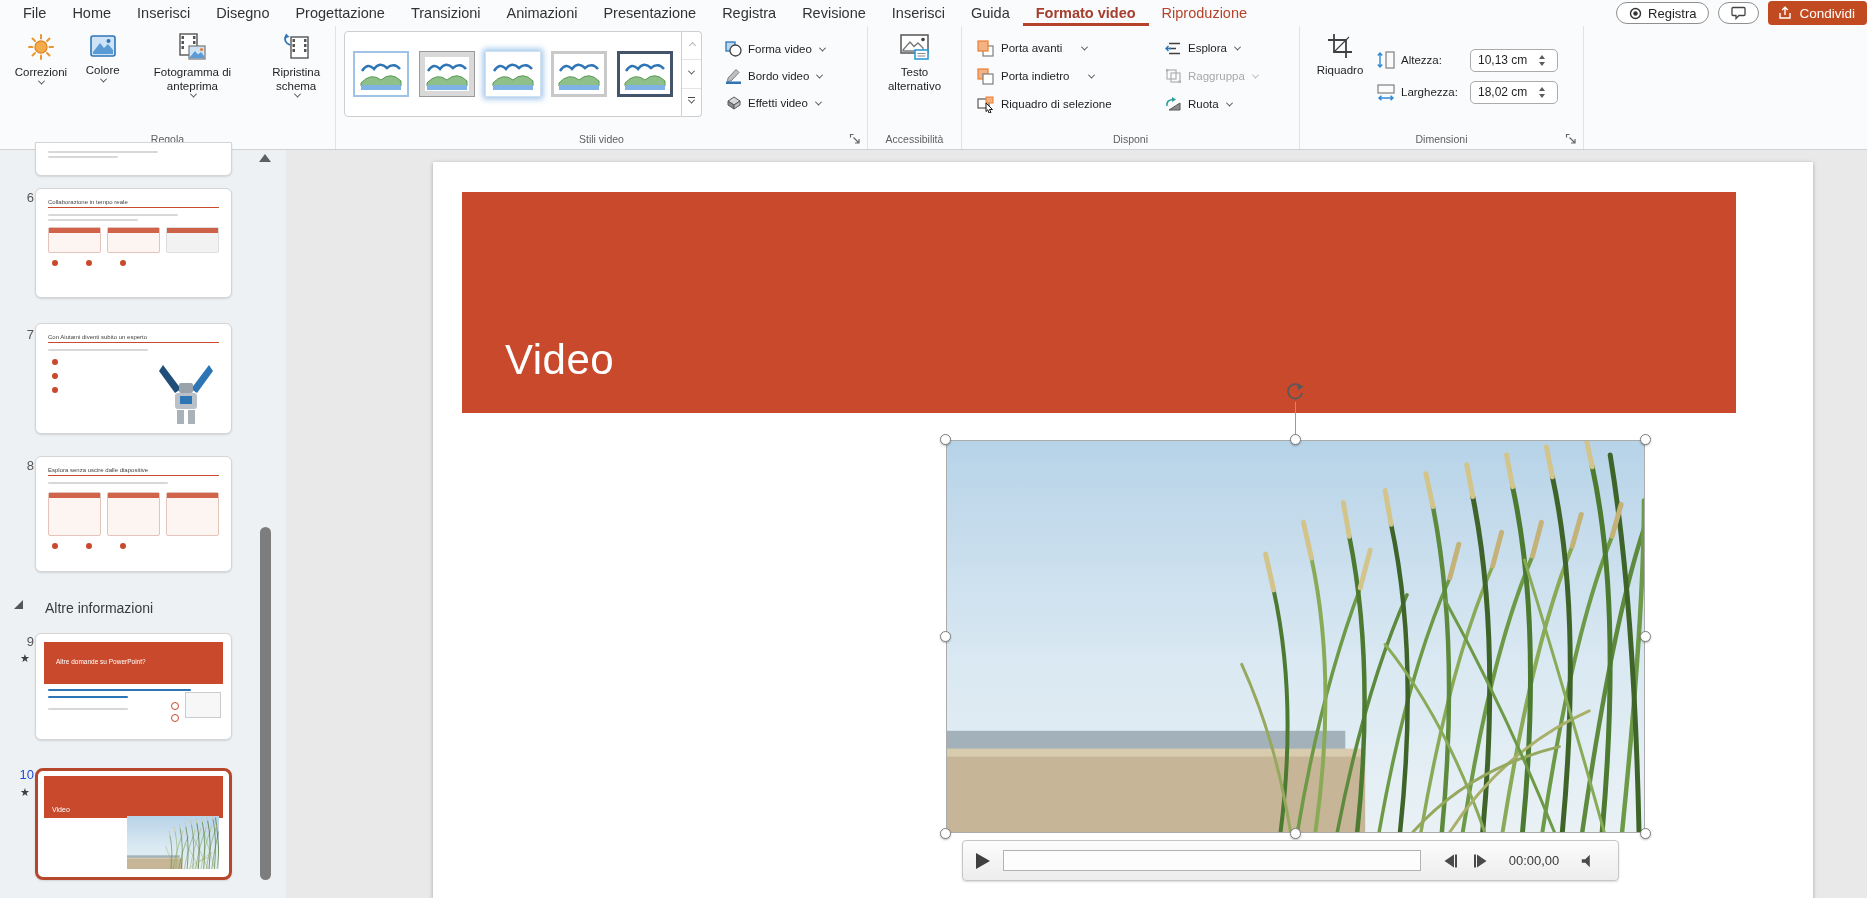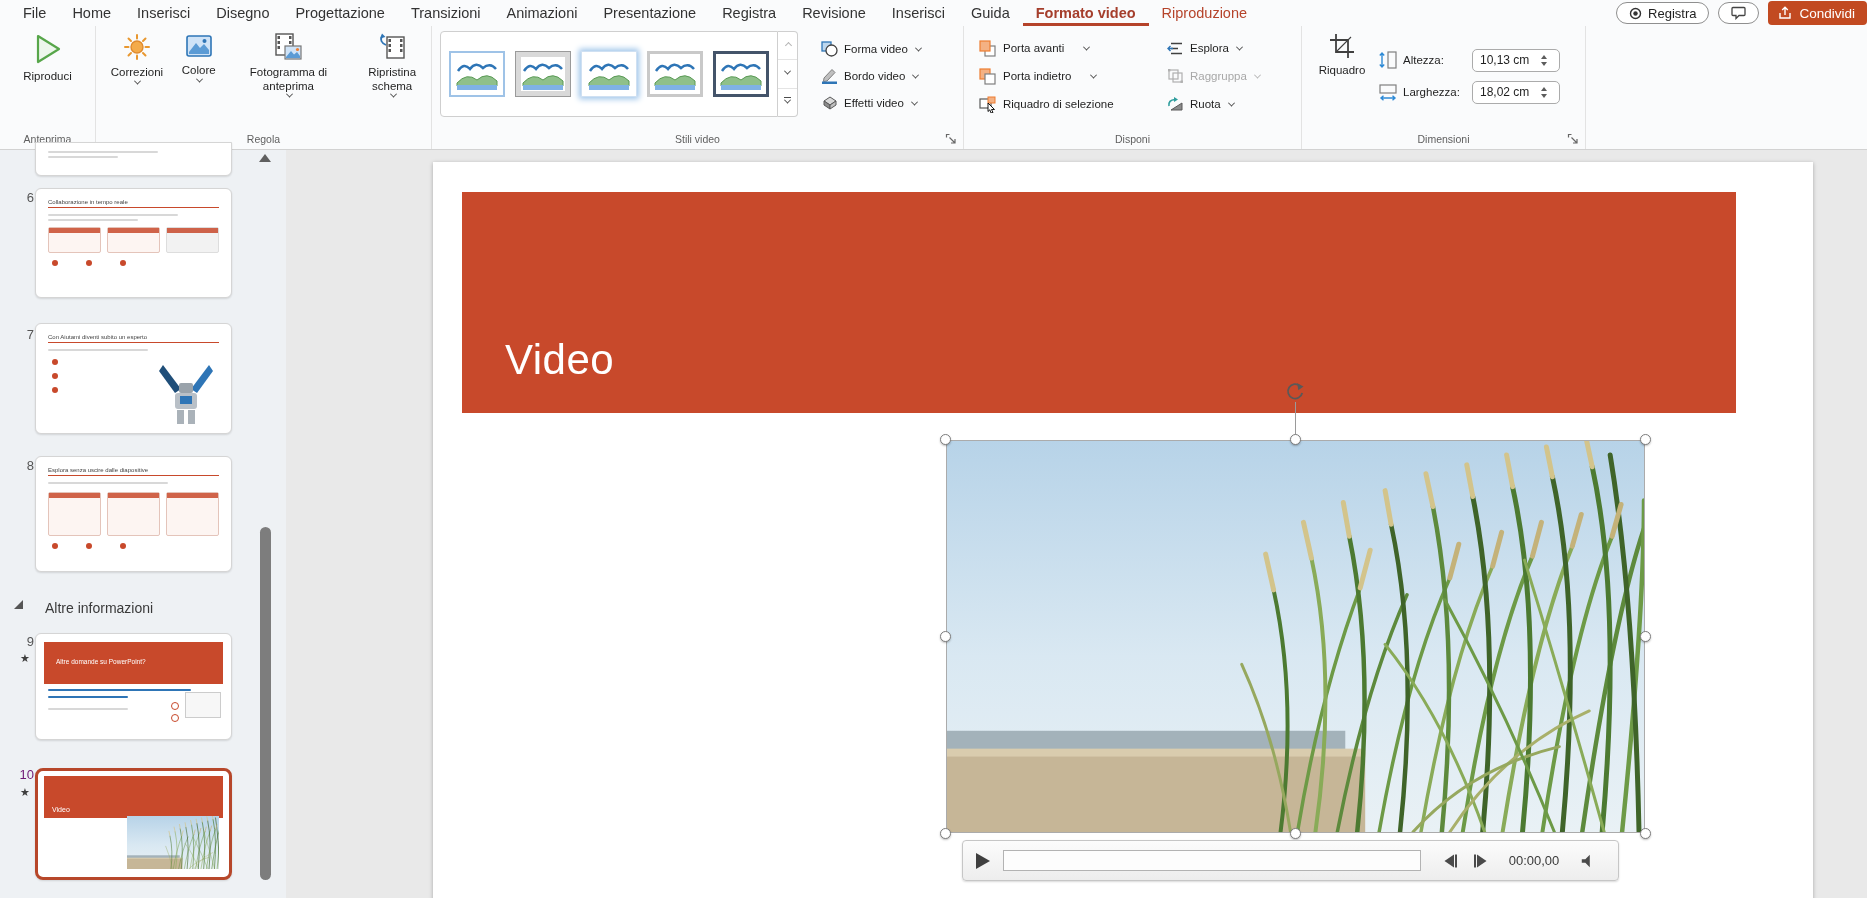--- a/index.html
+++ b/index.html
@@ -65,21 +65,21 @@
   .tri-up { width:0; height:0; border-left:3.5px solid transparent; border-right:3.5px solid transparent; border-bottom:4.5px solid #5c5c5c; }
   .tri-dn { width:0; height:0; border-left:3.5px solid transparent; border-right:3.5px solid transparent; border-top:4.5px solid #5c5c5c; }
 
   
   .main { display:flex; height:748px; }
   .sidebar { position:relative; width:286px; height:748px; background:#eef1f4; flex:none; }
   .canvas { position:relative; width:1581px; height:748px; background:#e9e9e9; overflow:hidden; }
 
   
   .thumbnum { position:absolute; left:10px; width:24px; text-align:right; font-size:13px; color:#555; }
-  .thumbnum.sel { color:#701a75; }
+  .thumbnum.sel { color:#1d4ed8; }
   .staricon { position:absolute; left:20px; font-size:11px; color:#3f3f3f; }
   .card { position:absolute; left:35px; width:197px; background:#fff; border:1px solid #d5d5d5; border-radius:6px; box-shadow:0 1px 2px rgba(0,0,0,.12); overflow:hidden; }
   .card.sel { border:3px solid #B7472A; border-radius:8px; }
   .minititle { font-size:6px; color:#444; padding:10px 12px 2px 12px; white-space:nowrap; overflow:hidden; }
   .minihr { height:1px; background:#C8492B; margin:0 12px 6px 12px; }
   .miniline { height:2px; background:#d8d8d8; margin:3px 12px 0 12px; border-radius:1px; }
   .minirow { display:flex; gap:6px; margin:6px 12px 0 12px; }
   .minishot { flex:1; height:26px; border:1px solid #e4c4ba; border-radius:2px; background:#fdf5f2; position:relative; }
   .minishot:before { content:""; position:absolute; left:0; right:0; top:0; height:5px; background:#C8492B; opacity:.85; }
   .minidots { display:flex; gap:28px; margin:7px 16px 0 16px; }
@@ -220,31 +220,20 @@
             <path d="M2,7 V12 H12 V7" fill="none" stroke="#fff" stroke-width="1.4"></path>
             <path d="M7,9 V1.5 M4.2,4 L7,1.2 L9.8,4" fill="none" stroke="#fff" stroke-width="1.4"></path>
           </svg>
         <span>Condividi</span>
       </button>
     </div>
   </div>
 
   <div class="ribbon">
 
-    <div class="rgroup" style="width:96px">
-      <div class="gcontent" style="justify-content:center">
-        <div class="bigbtn">
-          <svg width="34" height="32" viewBox="0 0 34 32">
-              <polygon points="8,3 29,16 8,29" fill="#edf7ec" stroke="#57a64a" stroke-width="2.2" stroke-linejoin="round"></polygon>
-            </svg>
-          <span class="lbl">Riproduci</span>
-        </div>
-      </div>
-      <div class="glabel">Anteprima</div>
-    </div>
 
     <div class="rgroup" style="width:336px">
       <div class="gcontent" style="padding-left:8px; gap:4px">
         <div class="bigbtn" style="width:66px">
           <svg width="28" height="28" viewBox="0 0 28 28">
             <circle cx="14" cy="14" r="6" fill="#f4ab4a" stroke="#e08a2d" stroke-width="1.4"></circle>
             <g stroke="#e8972f" stroke-width="2" stroke-linecap="round">
               <path d="M14,2 V5.5"></path>
                 <path d="M14,22.5 V26"></path>
                 <path d="M2,14 H5.5"></path>
@@ -377,20 +366,35 @@
           </div>
         </div>
       </div>
       <svg class="dlaunch" viewBox="0 0 12 12">
           <path d="M1.5,4.5 V1.5 H4.5" fill="none" stroke="#666" stroke-width="1.2"></path>
           <path d="M4.5,4.5 L10,10 M10,6 V10 H6" fill="none" stroke="#666" stroke-width="1.2"></path>
         </svg>
       <div class="glabel">Stili video</div>
     </div>
 
+    <div class="rgroup" style="width:94px">
+      <div class="gcontent" style="justify-content:center">
+        <div class="bigbtn" style="width:84px">
+          <svg width="32" height="28" viewBox="0 0 32 28">
+            <rect x="2" y="2" width="27" height="18" fill="#fff" stroke="#555" stroke-width="1.5"></rect>
+            <path d="M4,17 L11,9 L15,13.5 L19,10 L24,15 V18 H4 Z" fill="none" stroke="#777" stroke-width="1.3"></path>
+            <circle cx="24" cy="6.5" r="1.8" fill="#404040"></circle>
+            <rect x="16" y="17" width="13" height="9" fill="#fff" stroke="#2e9bd6" stroke-width="1.6"></rect>
+            <path d="M18.5,20.5 H26.5 M18.5,23 H26.5" stroke="#8a8a8a" stroke-width="1.2"></path>
+          </svg>
+          <span class="lbl" style="width:76px">Testo alternativo</span>
+        </div>
+      </div>
+      <div class="glabel">Accessibilità</div>
+    </div>
 
     <div class="rgroup" style="width:338px">
       <div class="gcontent">
         <div class="dcol c1">
           <div class="smallbtn">
             <svg width="18" height="17" viewBox="0 0 18 17">
                 <rect x="6" y="6" width="10" height="10" fill="#fff" stroke="#7f7f7f" stroke-width="1.2"></rect>
                 <rect x="1" y="1" width="10" height="10" fill="#f4b183" stroke="#ed7d31" stroke-width="1.2"></rect>
               </svg>
             <span>Porta avanti</span>

